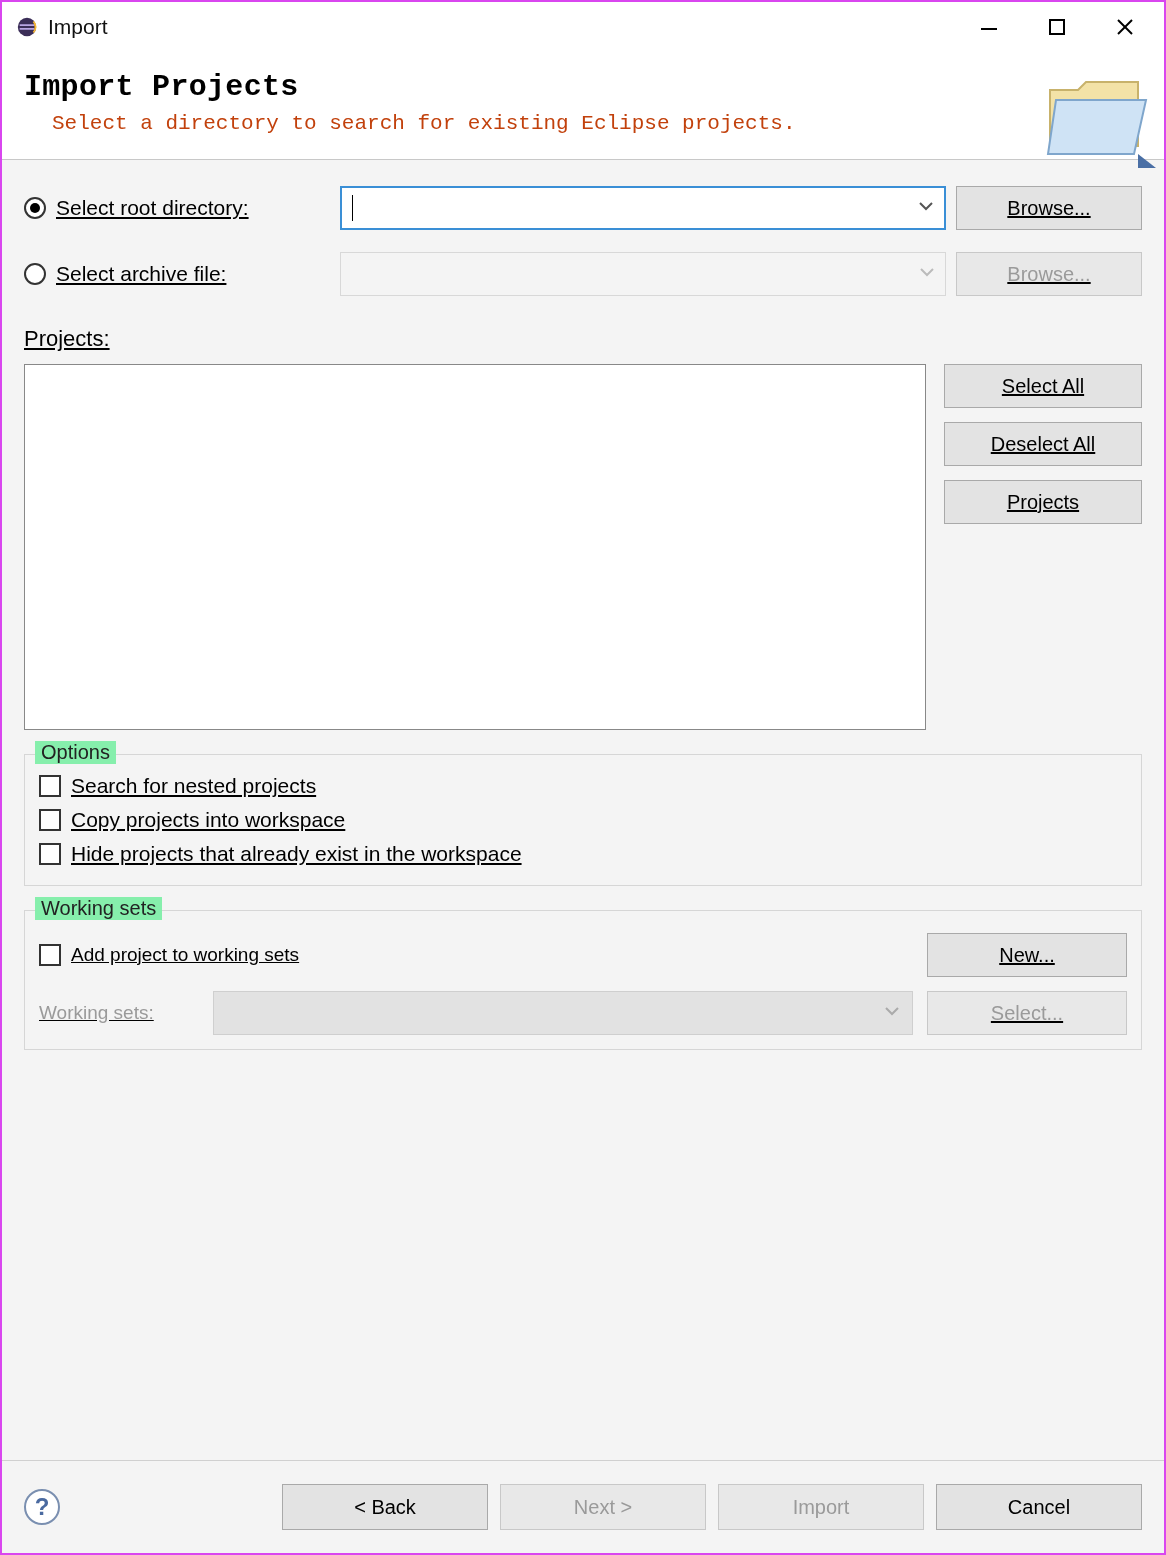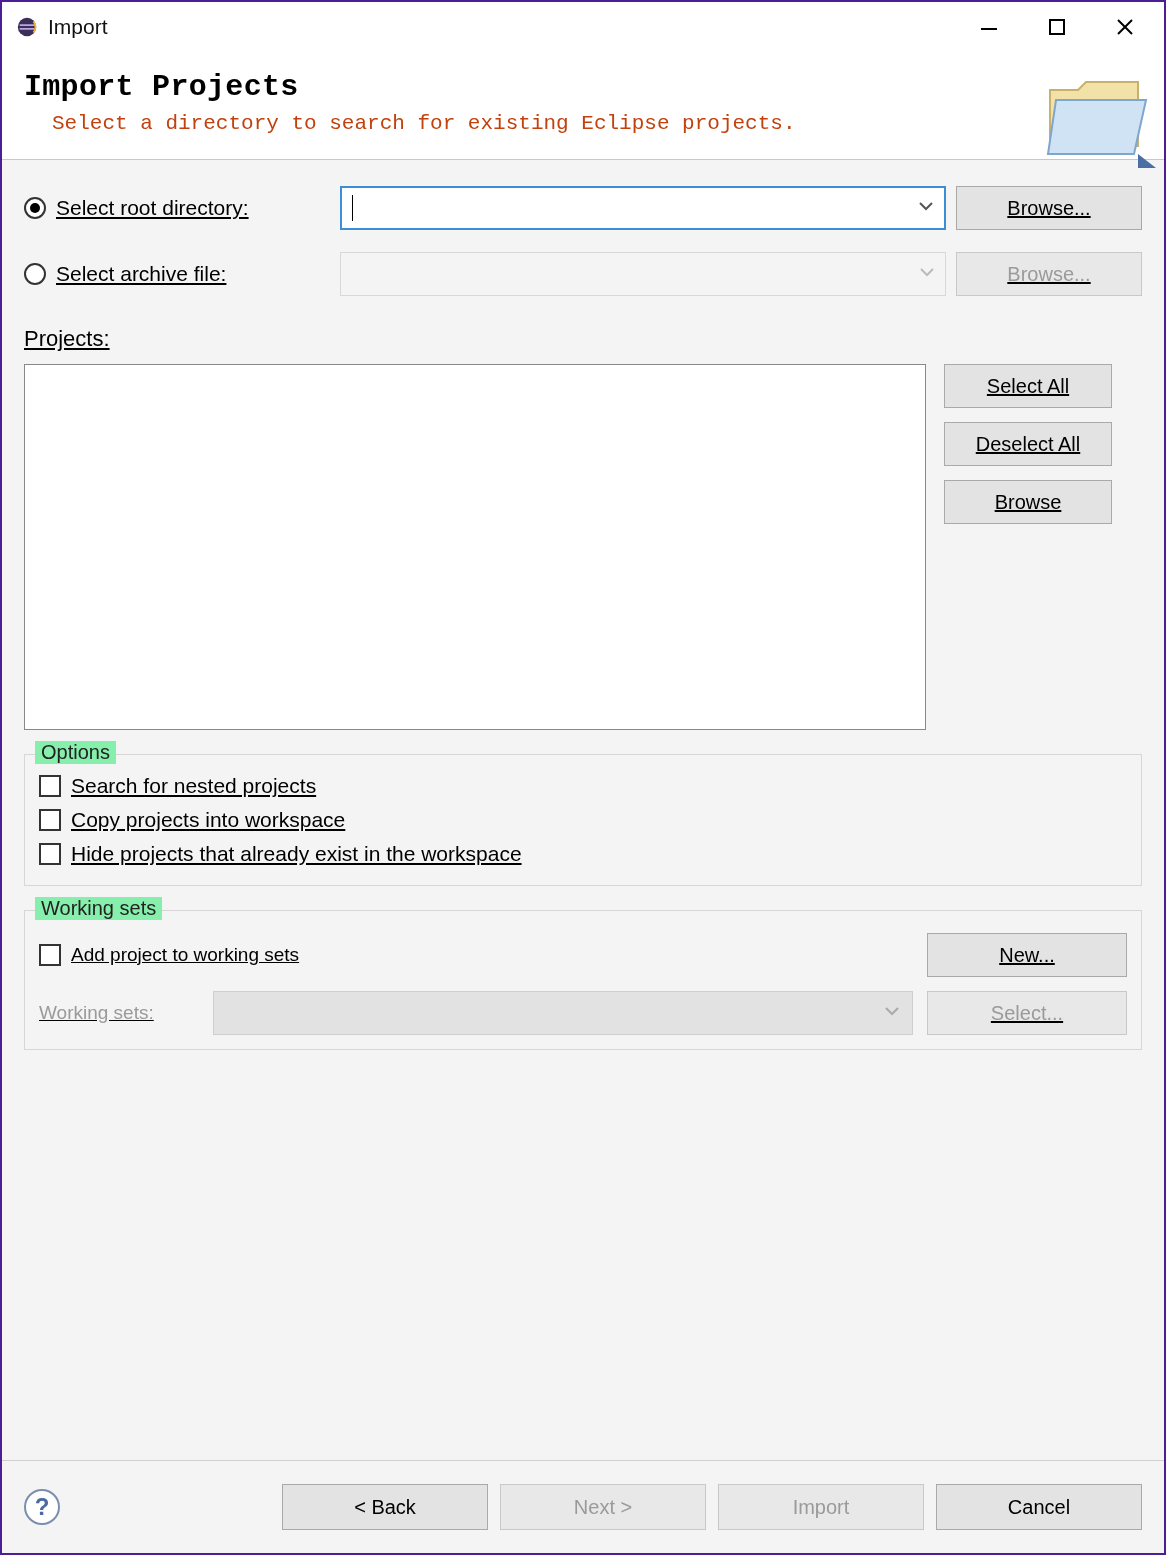--- a/index.html
+++ b/index.html
@@ -6,21 +6,21 @@
   body {
     margin: 0;
     font-family: "Segoe UI", Tahoma, sans-serif;
     font-size: 19px;
     color: #000;
     background: #fff;
   }
   .window {
     width: 1166px;
     height: 1555px;
-    border: 2px solid #4c1d95;
+    border: 2px solid #d946ef;
     display: flex;
     flex-direction: column;
     background: #fff;
   }
   
   .titlebar {
     height: 50px;
     display: flex;
     align-items: center;
     padding: 0 6px 0 14px;
@@ -113,21 +113,21 @@
   .combo .cursor {
     width: 1px; height: 26px; background: #000;
   }
   .btn {
     width: 186px; height: 44px;
     background: #e3e3e3;
     border: 1px solid #a9a9a9;
     font-size: 20px;
     display: flex; align-items: center; justify-content: center;
   }
-  .btn.wide { width: 168px; }
+  .btn.wide { width: 198px; }
   .btn.disabled {
     color: #9a9a9a;
     background: #e8e8e8;
     border: 1px solid #c8c8c8;
   }
   .label-projects {
     font-size: 22px; margin-top: 8px; margin-bottom: 2px;
   }
   .projects-row {
     display: flex; gap: 18px;
@@ -285,21 +285,21 @@
     <div class="projects-row">
       <div class="projects-list"></div>
       <div class="projects-side">
         <div class="btn wide">
             <span>Select All</span>
           </div>
         <div class="btn wide">
             <span>Deselect All</span>
           </div>
         <div class="btn wide">
-            <span>Browse</span>
+            <span>Projects</span>
           </div>
       </div>
     </div>
 
     <div class="group">
       <span class="group-title">Options</span>
       <div class="chk-row">
         <span class="chk"></span>
         <span>Search for nested projects</span>
       </div>

